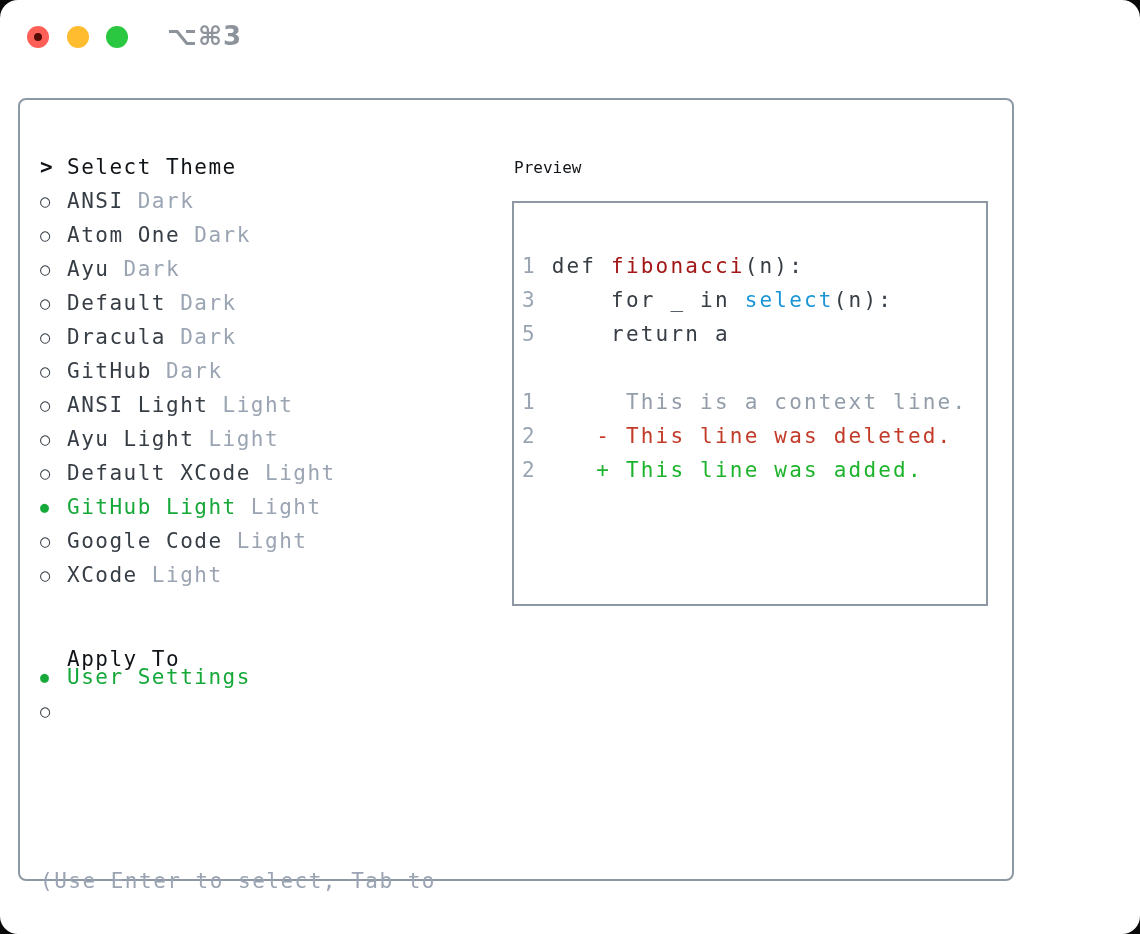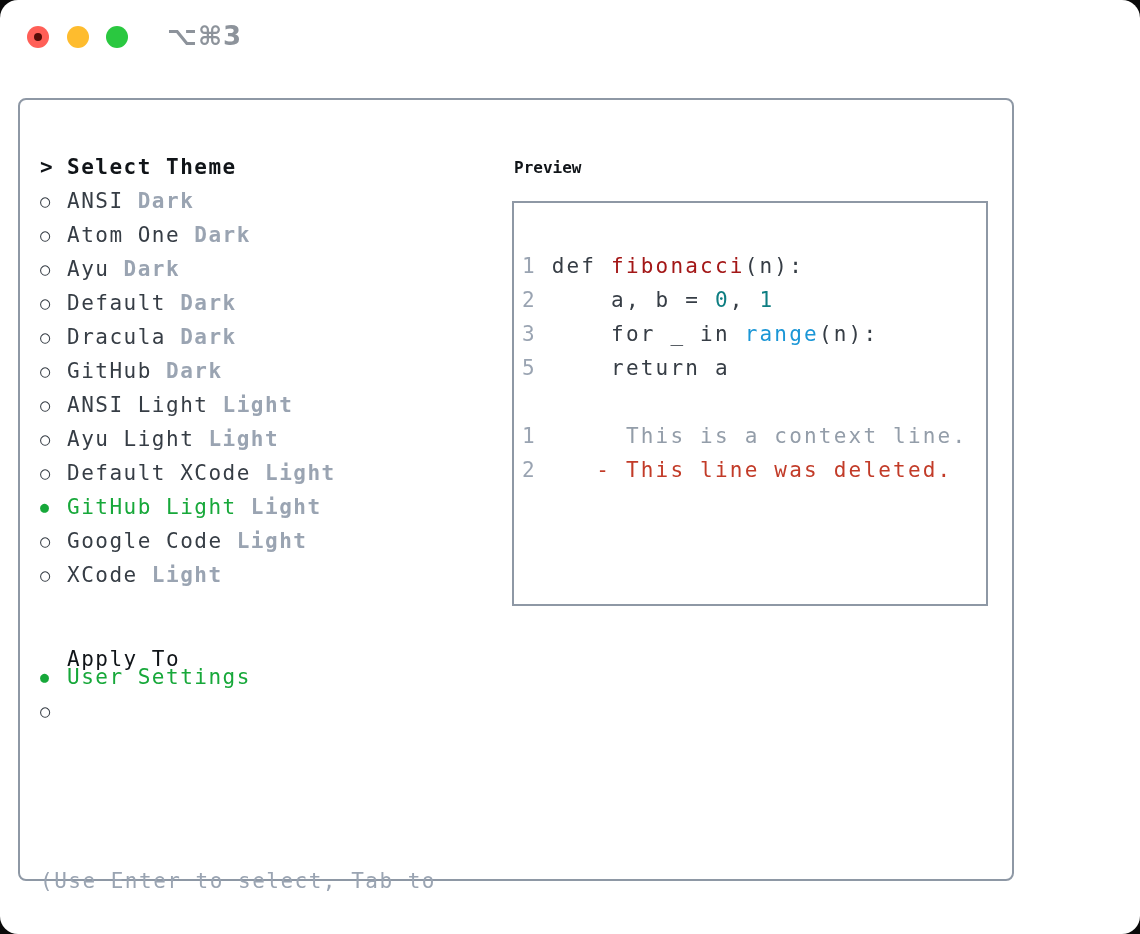--- a/index.html
+++ b/index.html
@@ -50,23 +50,23 @@
   
   .panel{
     position:absolute;left:18px;top:98px;width:996px;height:783px;
     border:2px solid var(--border);border-radius:8px;box-sizing:border-box;
     background:var(--window-bg);
   }
   .left-col{position:absolute;left:20px;top:50px;width:450px;}
   .row{height:34px;display:flex;align-items:center;font-size:21px;letter-spacing:1.5px;color:var(--text);}
   .marker{width:27px;flex:none;font-size:17px;color:var(--text);}
   .marker.prompt{font-size:21px;font-weight:bold;color:var(--heading);}
-  .section-header{font-weight:bold;color:var(--heading);}
+  .section-header{font-weight:normal;color:var(--heading);}
   .item .name{color:var(--text);white-space:pre;text-align:right;}
-  .item .suffix{color:var(--muted);white-space:pre;font-weight:bold;}
+  .item .suffix{color:var(--muted);white-space:pre;}
   .item.selected .marker{color:var(--green);font-size:15px;}
   .item.selected .name{color:var(--green);}
   .apply-header{color:var(--heading);margin-top:31px;}
   .spacer-1{height:34px;}
   .spacer-2{height:68px;}
   .help{font-size:21px;letter-spacing:1.5px;line-height:34px;color:var(--muted);white-space:pre;}
   
   .right-col{position:absolute;left:480px;top:50px;width:500px;}
   .preview-header-row{height:34px;display:flex;align-items:center;margin-left:14px;}
   .preview-box{
@@ -194,24 +194,24 @@
       </div>
     </div>
 
     <div class="right-col">
       <div class="preview-header-row">
         <span class="section-header">Preview</span>
       </div>
       <div class="preview-box">
         <div id="preview-lines">
             <div class="pline"><span class="tok-num">1</span><span class="tok-plain"> def </span><span class="tok-func">fibonacci</span><span class="tok-plain">(n):</span></div>
-            <div class="pline"><span class="tok-num">2</span><span class="tok-plain">     a, b = </span><span class="tok-number">0</span><span class="tok-plain">, </span><span class="tok-number">1</span></div>
-            <div class="pline"><span class="tok-num">3</span><span class="tok-plain">     for _ in </span><span class="tok-builtin">range</span><span class="tok-plain">(n):</span></div>
+            <div class="pline"><span class="tok-num">3</span><span class="tok-plain">     for _ in </span><span class="tok-builtin">select</span><span class="tok-plain">(n):</span></div>
             <div class="pline"><span class="tok-num">5</span><span class="tok-plain">     return a</span></div>
             <div class="pline">&nbsp;</div>
             <div class="pline"><span class="tok-num">1</span><span class="tok-context">      This is a context line.</span></div>
             <div class="pline"><span class="tok-num">2</span><span class="tok-del">    - This line was deleted.</span></div>
+            <div class="pline"><span class="tok-num">2</span><span class="tok-add">    + This line was added.</span></div>
           </div>
       </div>
     </div>
 
   </div>
 </div>
 
 </body></html>

